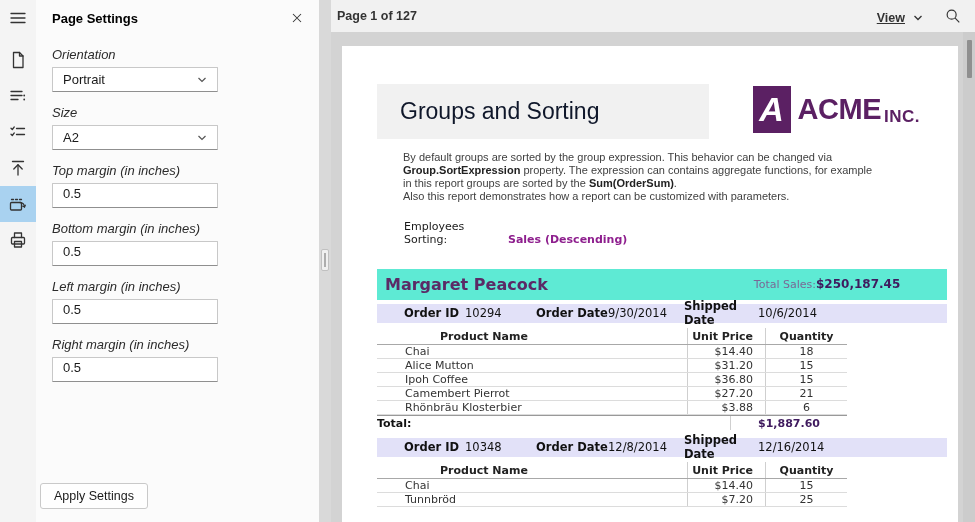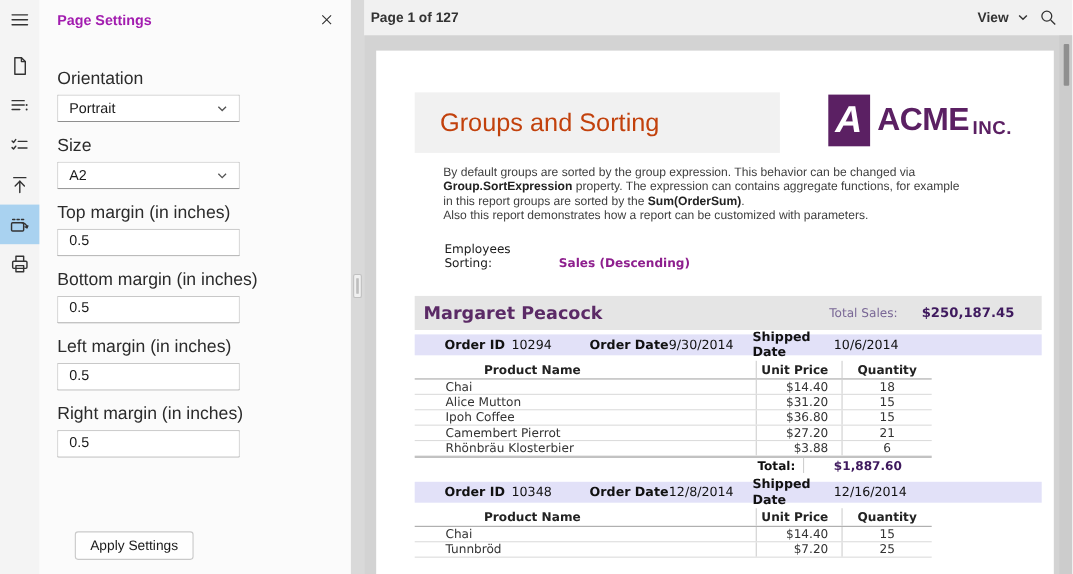--- a/index.html
+++ b/index.html
@@ -20,116 +20,116 @@
     width:36px; height:36px; border:0; background:transparent; padding:0;
     display:flex; align-items:center; justify-content:center; cursor:pointer;
   }
   .rail .rbtn.hamb { height:32px; margin-bottom:8px; }
   .rail .rbtn.sel { background:#a9d2f0; }
   .rail svg { stroke:#333; fill:none; stroke-width:1.3; stroke-linecap:round; stroke-linejoin:round; }
 
   
   .panel { width:283px; flex:0 0 283px; background:#fbfbfb; position:relative; }
   .panel-head { height:36px; display:flex; align-items:center; justify-content:space-between; padding:0 12px 0 16px; }
-  .panel-title { font-size:13px; font-weight:700; color:#a21caf; }
+  .panel-title { font-size:13px; font-weight:700; color:#000000; }
   .close-btn { border:0; background:none; padding:2px; cursor:pointer; display:flex; }
   .close-btn svg { stroke:#333; stroke-width:1.3; fill:none; }
   .fields { padding:11px 16px 0; }
-  .fld-label { font-size:16px; color:#2b2b2b; margin:16px 0 5px; }
+  .fld-label { font-size:13px; color:#2b2b2b; margin:0 0 5px;font-style:italic; }
   .fld-label + .fld-label, .tb + .fld-label, .select + .fld-label { margin-top:0; }
   .fields > .fld-label:not(:first-child) { margin-top:13px; }
   .tb, .select {
     width:166px; height:25px; background:#fff; font-size:13px; color:#1a1a1a;
     border:1px solid #c8c8c8; border-bottom-color:#8f8f8f; border-radius:1px;gap:16px;
   }
   input.tb { display:block; padding:0 0 4px 10px; font-family:"Liberation Sans",sans-serif; }
   .select { display:flex; align-items:center; justify-content:space-between; padding:0 9px 0 10px; cursor:pointer; }
   .select svg { stroke:#555; fill:none; stroke-width:1.2; }
   .apply {
-    position:absolute; left:32px; bottom:13px; height:26px; padding:0 13px;
+    position:absolute; left:4px; bottom:13px; height:26px; padding:0 13px;
     font-family:"Liberation Sans",sans-serif; font-size:12.5px; color:#1a1a1a;
     background:#fefefe; border:1px solid #c9c9c9; border-radius:3px; cursor:pointer;
   }
 
   
   .splitter { width:12px; flex:0 0 12px; background:#d9d9d9; position:relative; cursor:col-resize; }
   .grip {
     position:absolute; top:249px; left:2px; width:8px; height:22px;
     background:#f0f0f0; border:1px solid #c0c0c0; border-radius:2px;
   }
   .grip::before { content:""; position:absolute; left:2px; top:3px; bottom:3px; width:1px; background:#adadad; }
   .grip::after  { content:""; position:absolute; right:2px; top:3px; bottom:3px; width:1px; background:#adadad; }
 
   
   .main { flex:1; display:flex; flex-direction:column; min-width:0; }
   .toolbar {
     height:32px; flex:0 0 32px; background:#f1f1f1;
     display:flex; align-items:center; justify-content:space-between;
     padding:0 13px 0 6px; font-size:12.5px; font-weight:700; color:#333;
   }
-  .tb-right { display:flex; align-items:center; gap:8px; }
+  .tb-right { display:flex; align-items:flex-end; gap:20px;text-decoration:underline; }
   .view-btn { display:flex; align-items:center; gap:7px; border:0; background:none; padding:0; font:inherit; color:#333; cursor:pointer; }
   .view-btn svg { stroke:#333; fill:none; stroke-width:1.3; }
   .search-btn { border:0; background:none; padding:0; cursor:pointer; display:flex; }
   .search-btn svg { stroke:#333; fill:none; stroke-width:1.3; }
 
   .viewer { flex:1; background:#d3d3d3; position:relative; overflow:hidden; }
   .page { position:absolute; left:11px; top:14px; width:616px; height:820px; background:#fff; }
   .vscroll { position:absolute; right:0; top:0; bottom:0; width:12px; background:#cccccc; }
   .vthumb { position:absolute; right:3px; top:8px; width:5px; height:38px; background:#8f8f8f; border-radius:1px; }
 
   
   .r-head { display:flex; align-items:flex-start; margin:38px 38px 0 35px; height:55px; }
   .r-title-band {
     width:332px; height:55px; background:#f1f1f1; display:flex; align-items:center;
-    padding-left:23px; font-size:23px; font-weight:300; color:#c2410c;
+    padding-left:23px; font-size:23px; font-weight:300; color:#0f172a;
   }
   .r-logo { margin-left:auto; display:flex; align-items:center; height:50px; }
   .logo-mark {
     width:38px; height:47px; background:#5b2063; color:#fff;
     display:flex; align-items:center; justify-content:center;
     font-style:italic; font-weight:700; font-size:34px; transform:none;
   }
   .logo-acme { font-size:29px; font-weight:800; color:#5b2063; margin-left:7px; letter-spacing:-0.5px; }
   .logo-inc { font-size:17px; font-weight:700; color:#5b2063; margin-left:3px; align-self:flex-end; padding-bottom:7px; letter-spacing:0.5px; }
 
   .r-date { margin:14px 0 0 61px; font-size:12.5px; color:#a0549e; }
   .r-desc { margin:12px 38px 0 61px; width:480px; font-size:11px; line-height:1.18; color:#3f3f3f; }
   .r-desc .bseg { font-weight:700; color:#222; }
   .r-sorting { margin:17px 0 0 62px; font-family:"DejaVu Sans",sans-serif; font-size:11px; color:#1a1a1a; }
   .r-sorting .lab { display:inline-block; width:104px; }
   .r-sorting .val { font-weight:700; color:#8e1f8e; }
 
   .r-group {
-    margin:23px 35px 0; width:570px; height:31px; background:#e5e5e5;
+    margin:23px 35px 0; width:570px; height:31px; background:#5eead4;
     display:flex; align-items:center; padding:0 3px 0 8px;
     font-family:"DejaVu Sans",sans-serif;
   }
   .g-name { font-size:16px; font-weight:700; color:#5b2a66; }
   .g-total-label { margin-left:auto; font-size:11px; color:#7a6896; }
-  .g-total-value { width:128px; text-align:center; font-size:12px; font-weight:700; color:#3f1a5e; }
+  .g-total-value { width:128px; text-align:left; font-size:12px; font-weight:700; color:#3f1a5e; }
 
   .orders { margin:0 35px; width:570px; font-family:"DejaVu Sans",sans-serif; }
   .order { margin-top:8px; }
   .order:first-child { margin-top:4px; }
   .order-band {
     height:19px; background:#e2e1f8; display:flex; align-items:center;
     padding-left:27px; font-size:11.5px; color:#111;
   }
   .ob1 { width:61px; font-weight:700; } .ob2 { width:71px; }
   .ob3 { width:72px; font-weight:700; } .ob4 { width:76px; }
   .ob5 { width:74px; font-weight:700; } .ob6 { }
   .trow { width:470px; display:flex; font-size:11px; color:#333; height:14px; line-height:14px; border-bottom:1px solid #dcdcdc; }
   .c1 { width:310px; padding-left:28px; overflow:hidden; white-space:nowrap; }
   .c2 { width:78px; border-left:1px solid #cfcfcf; text-align:right; padding-right:12px; }
   .c3 { width:82px; border-left:1px solid #cfcfcf; text-align:center; }
   .trow.thead { margin-top:5px; height:17px; line-height:17px; font-weight:700; color:#222; border-bottom:1px solid #a8a8a8; }
   .thead .c1 { padding-left:63px; }
   .trow.total { border-top:1px solid #999; border-bottom:0; height:15px; line-height:15px; font-weight:700; }
-  .total .ca { width:353px; text-align:right; color:#111; padding-right:7px; }
+  .total .ca { width:353px; text-align:left; color:#111; padding-right:7px; }
   .total .cb { flex:1; text-align:center; color:#3f1a5e; border-left:1px solid #cfcfcf; }
 </style>
 </head>
 <body>
 
 <div class="app">
 
   <nav class="rail">
     <button class="rbtn hamb">
       <svg width="20" height="20" viewBox="0 0 20 20">

